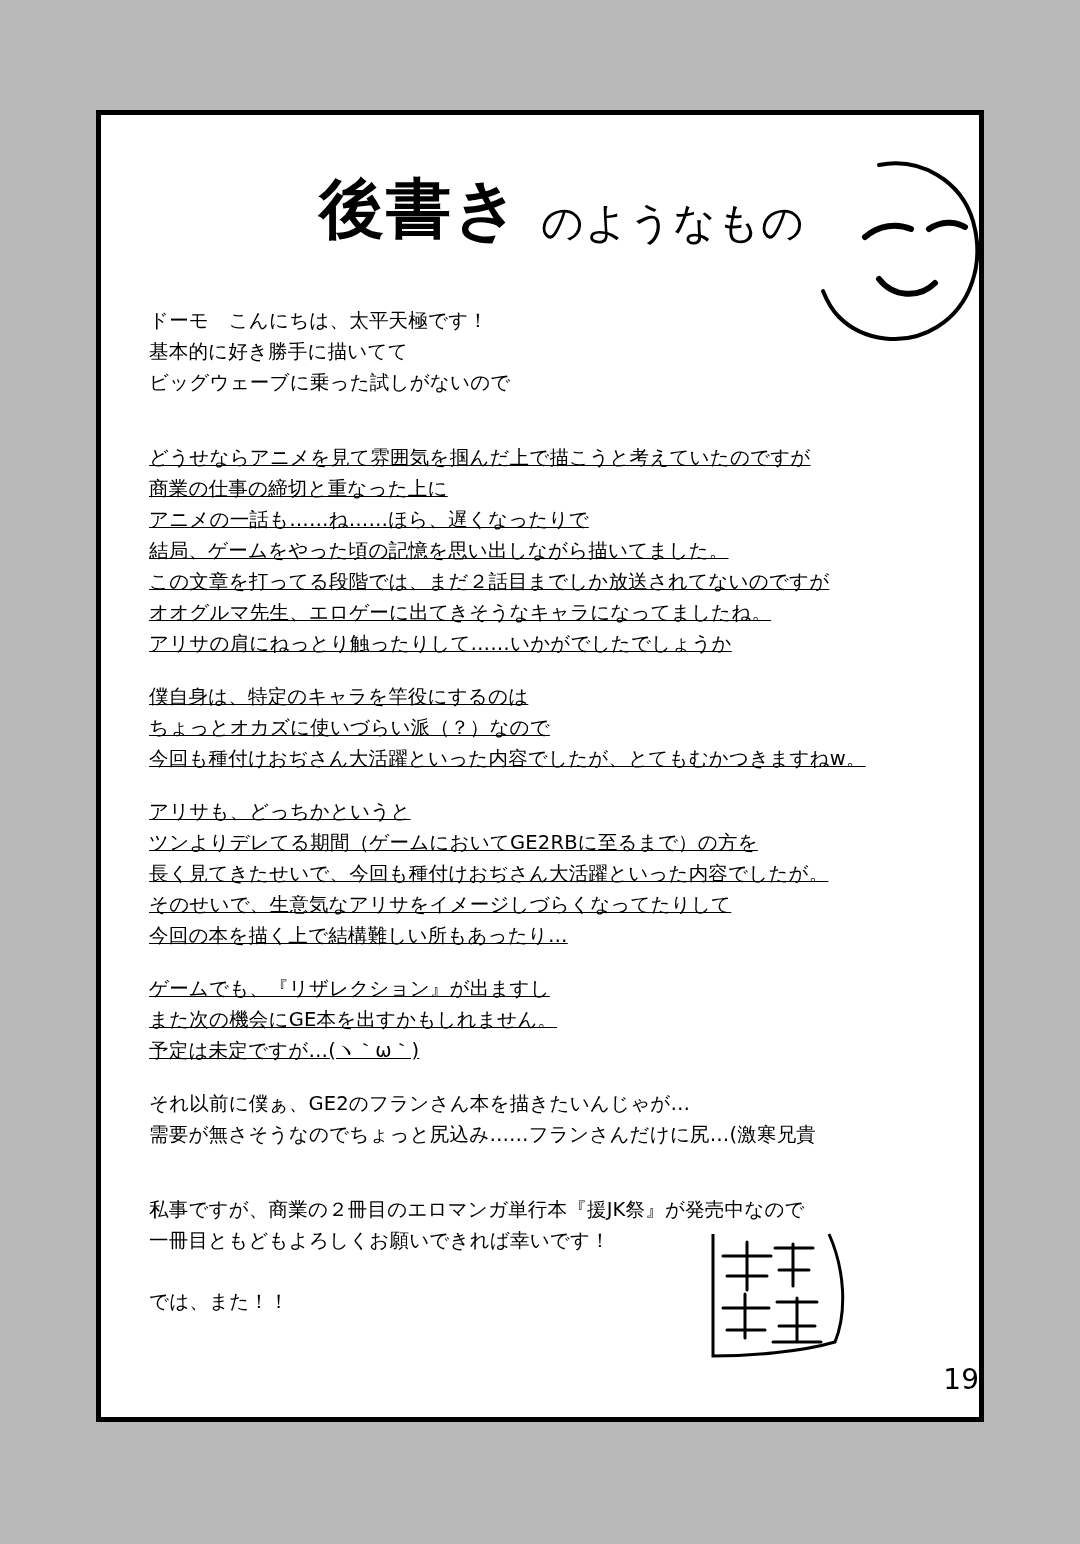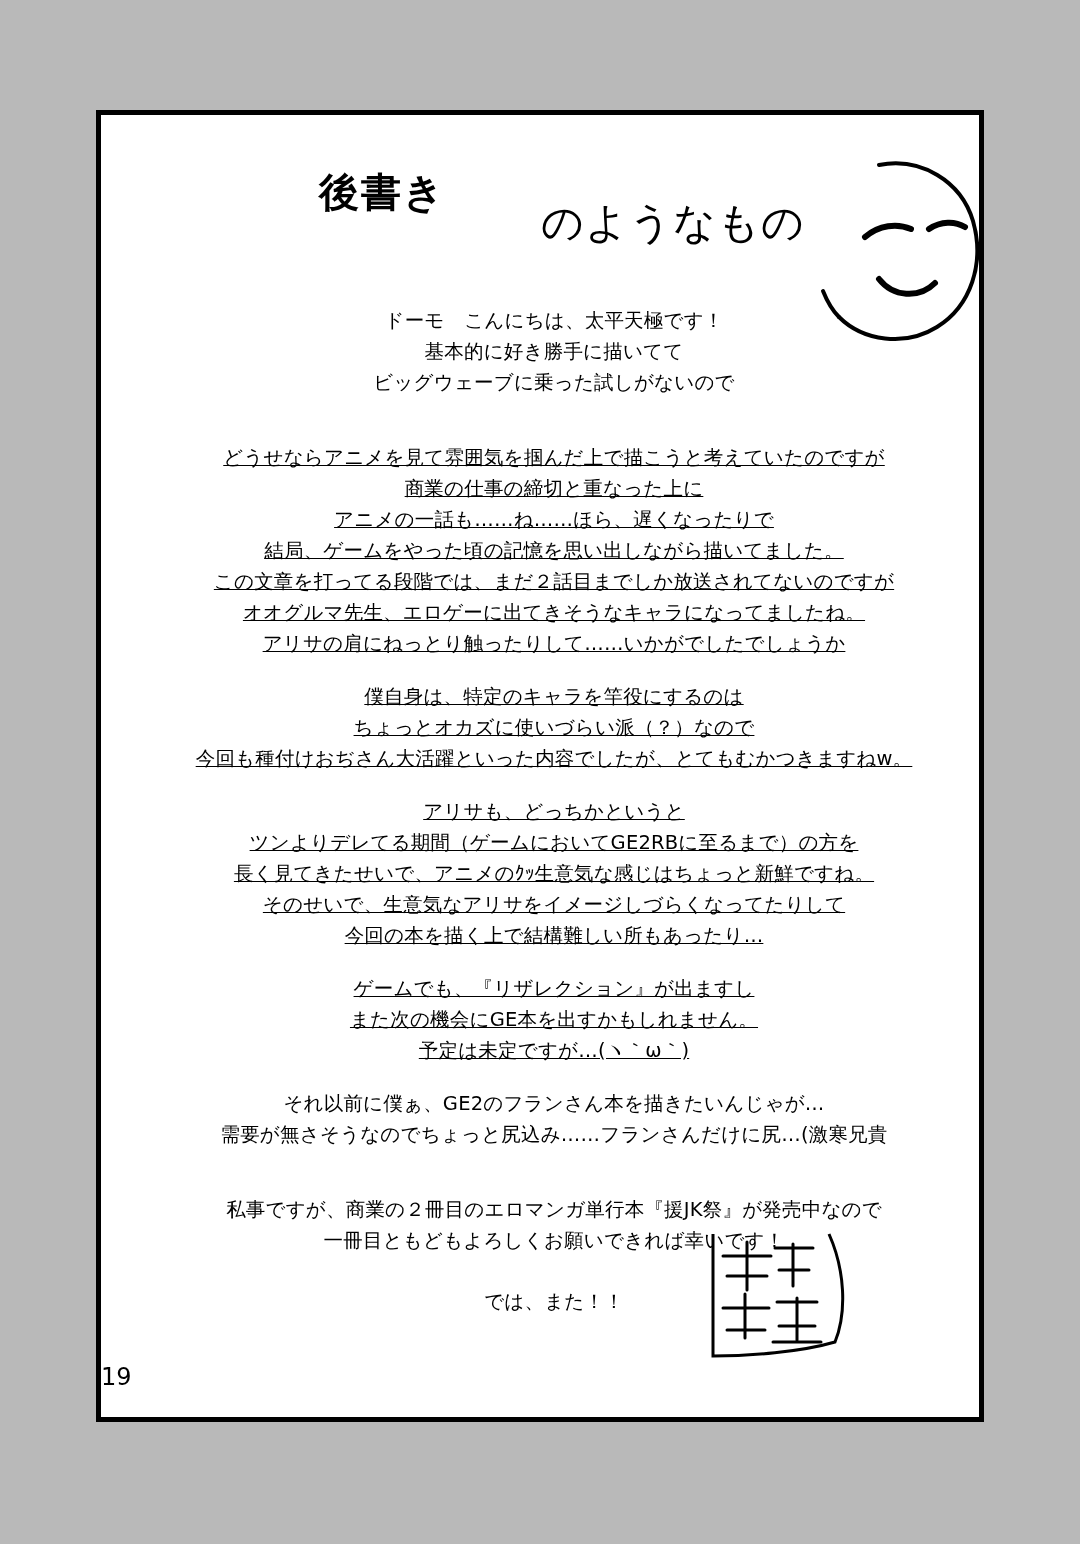--- a/index.html
+++ b/index.html
@@ -34,21 +34,21 @@
     top: 28px;
     width: 100%;
     height: 140px;
   }
   .title-main {
     position: absolute;
     left: 218px;
     top: 22px;
     font-family: "DejaVu Sans", sans-serif;
     font-weight: bold;
-    font-size: 40px;
+    font-size: 65px;
     letter-spacing: 2px;
     color: #000;
     white-space: nowrap;
   }
   .title-sub {
     position: absolute;
     left: 440px;
     top: 52px;
     font-family: "DejaVu Sans", sans-serif;
     font-weight: normal;
@@ -70,40 +70,39 @@
     top: 190px;
     width: 810px;
     font-family: "DejaVu Sans", sans-serif;
     font-size: 19.5px;
     line-height: 31px;
     color: #000;
     letter-spacing: 0.2px;
   }
   .para {
     margin: 0 0 30px 0;
-    text-align: center;
   }
   .para.tight { margin-bottom: 22px; text-decoration: underline; }
   .para.gap-lg { margin-bottom: 44px; }
   .para div { white-space: nowrap; }
   .signature {
     position: absolute;
     left: 608px;
     top: 1115px;
     width: 150px;
     height: 130px;
   }
   .page-num {
     position: absolute;
     left: 0;
     top: 1248px;
     width: 100%;
-    text-align: left;
+    text-align: right;
     font-family: "DejaVu Sans", sans-serif;
-    font-size: 24px;
+    font-size: 28px;
     color: #000;
   }
 </style>
 </head>
 <body>
 
 <div id="page">
   <div id="inner">
 
     <div class="title-row">
@@ -139,21 +138,21 @@
 
       <div class="para tight">
         <div>僕自身は、特定のキャラを竿役にするのは</div>
         <div>ちょっとオカズに使いづらい派（？）なので</div>
         <div>今回も種付けおぢさん大活躍といった内容でしたが、とてもむかつきますねw。</div>
       </div>
 
       <div class="para tight">
         <div>アリサも、どっちかというと</div>
         <div>ツンよりデレてる期間（ゲームにおいてGE2RBに至るまで）の方を</div>
-        <div>長く見てきたせいで、アニメのｸｯ生意気な感じはちょっと新鮮ですね。</div>
+        <div>長く見てきたせいで、今回も種付けおぢさん大活躍といった内容でしたが。</div>
         <div>そのせいで、生意気なアリサをイメージしづらくなってたりして</div>
         <div>今回の本を描く上で結構難しい所もあったり…</div>
       </div>
 
       <div class="para tight">
         <div>ゲームでも、『リザレクション』が出ますし</div>
         <div>また次の機会にGE本を出すかもしれません。</div>
         <div>予定は未定ですが…(ヽ｀ω｀)</div>
       </div>
 

